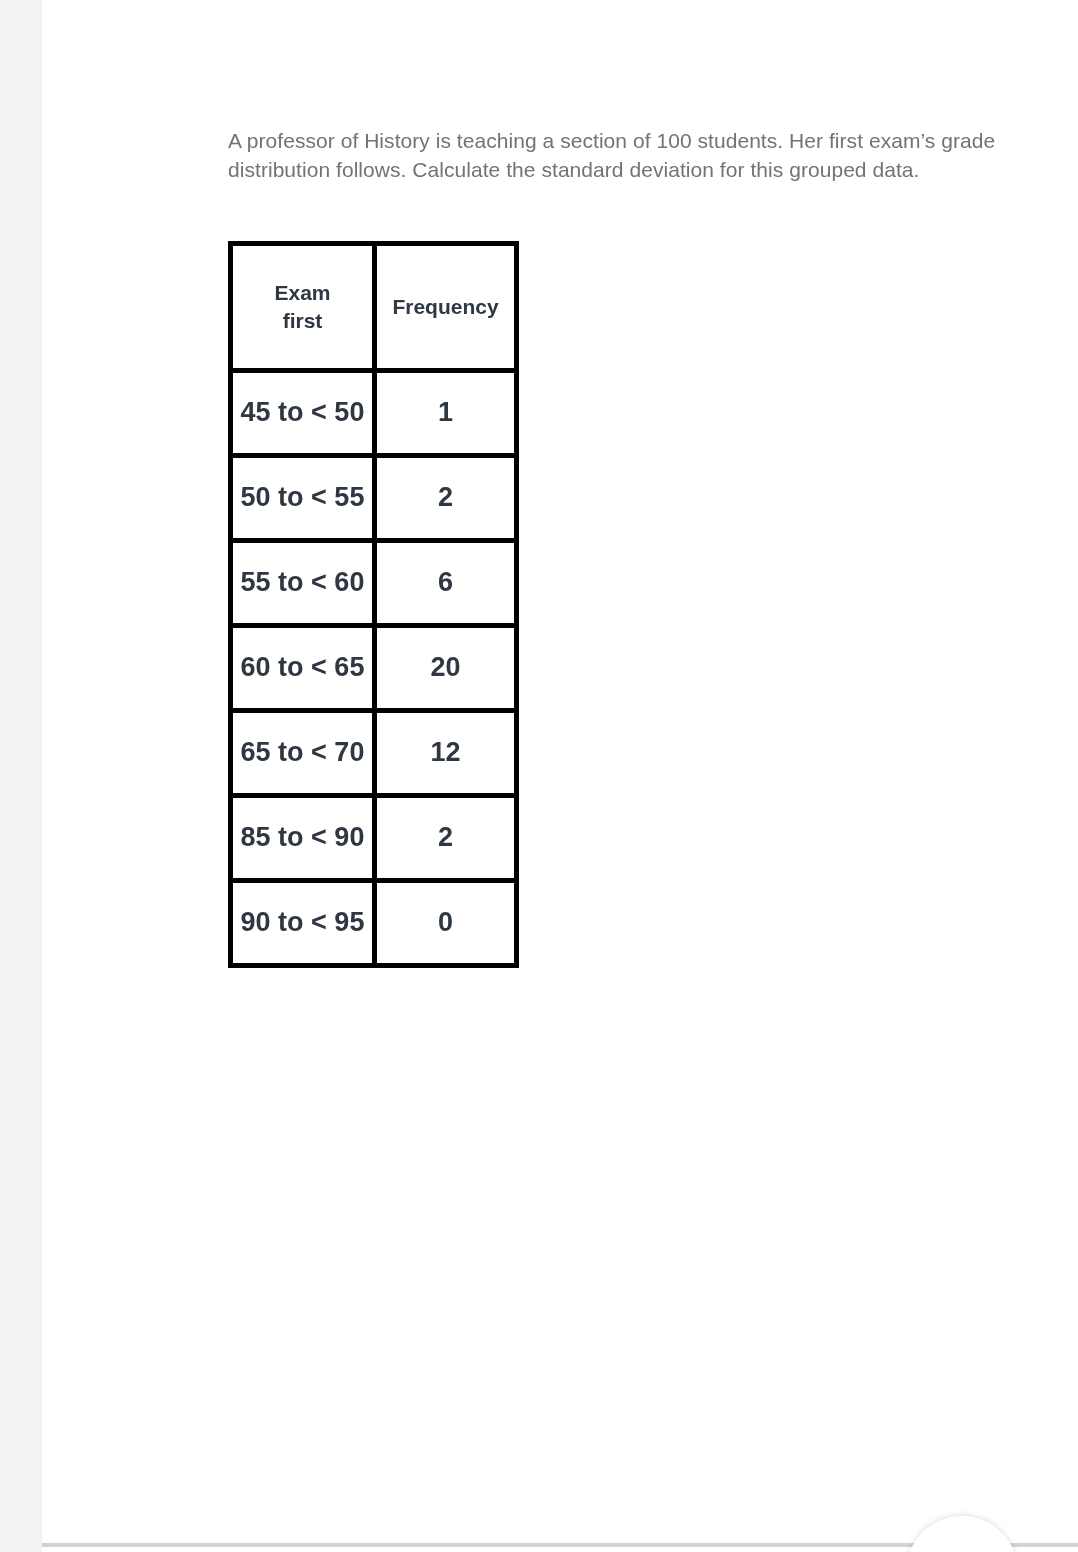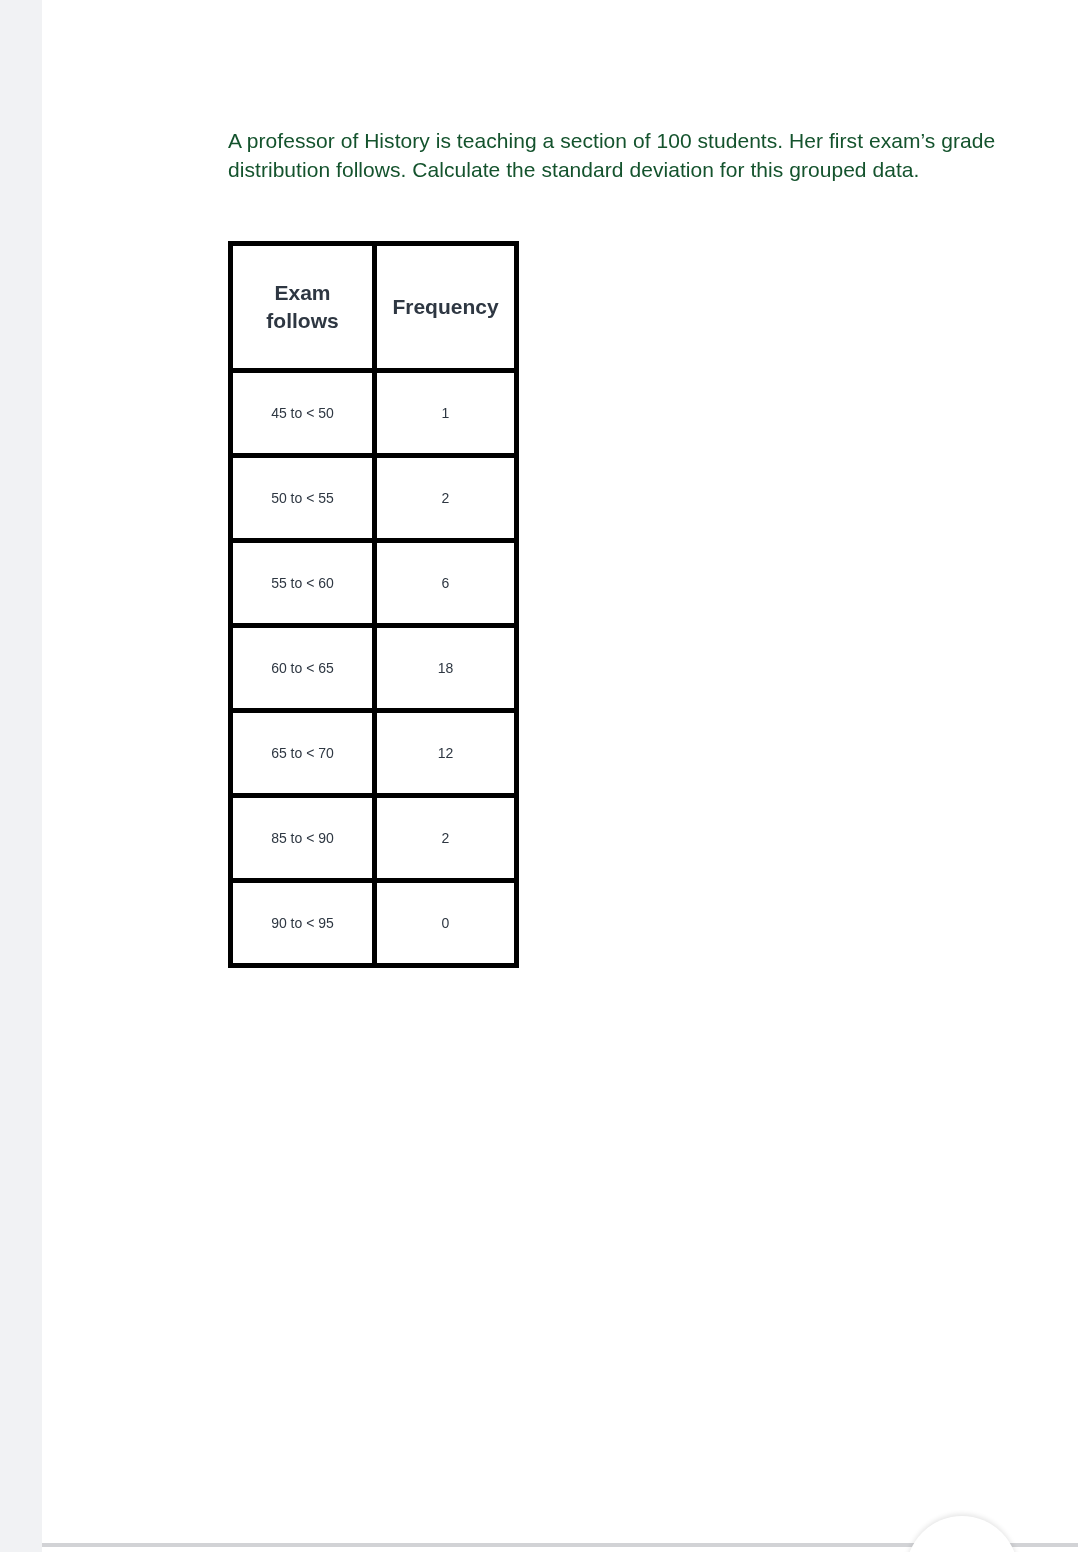--- a/index.html
+++ b/index.html
@@ -32,21 +32,21 @@
   }
   .content {
     position: absolute;
     left: 186px;
     top: 106px;
     width: 820px;
   }
   .question-text {
     font-size: 21px;
     line-height: 1.38;
-    color: #14532d;
+    color: #737373;
     letter-spacing: 0.05px;
     max-width: 818px;
   }
   .table-wrap {
     margin-top: 56px;
   }
   table.freq-table {
     border-collapse: collapse;
     table-layout: fixed;
   }
@@ -58,22 +58,22 @@
     vertical-align: middle;
     background: #ffffff;
   }
   table.freq-table th {
     font-size: 21px;
     font-weight: bold;
     height: 120px;
     line-height: 1.32;
   }
   table.freq-table td {
-    font-size: 14px;
-    font-weight: normal;
+    font-size: 27px;
+    font-weight: bold;
     height: 78px;
   }
   .col-grades { width: 137px; }
   .col-freq   { width: 135px; }
   .bottom-divider {
     position: absolute;
     left: 42px;
     top: 1543px;
     width: 1036px;
     height: 4px;
@@ -99,41 +99,41 @@
   <div class="content">
 
     <p class="question-text">A professor of History is teaching a section of 100 students. Her first exam’s grade distribution follows. Calculate the standard deviation for this grouped data.</p>
 
     <div class="table-wrap">
       <table class="freq-table">
         <thead>
           <tr>
             <th class="col-grades">
               <span>Exam</span><br>
-              <span>follows</span>
+              <span>first</span>
             </th>
             <th class="col-freq">Frequency</th>
           </tr>
         </thead>
         <tbody>
           <tr>
             <td class="col-grades">45 to &lt; 50</td>
             <td class="col-freq">1</td>
           </tr>
           <tr>
             <td class="col-grades">50 to &lt; 55</td>
             <td class="col-freq">2</td>
           </tr>
           <tr>
             <td class="col-grades">55 to &lt; 60</td>
             <td class="col-freq">6</td>
           </tr>
           <tr>
             <td class="col-grades">60 to &lt; 65</td>
-            <td class="col-freq">18</td>
+            <td class="col-freq">20</td>
           </tr>
           <tr>
             <td class="col-grades">65 to &lt; 70</td>
             <td class="col-freq">12</td>
           </tr>
           <tr>
             <td class="col-grades">85 to &lt; 90</td>
             <td class="col-freq">2</td>
           </tr>
           <tr>

